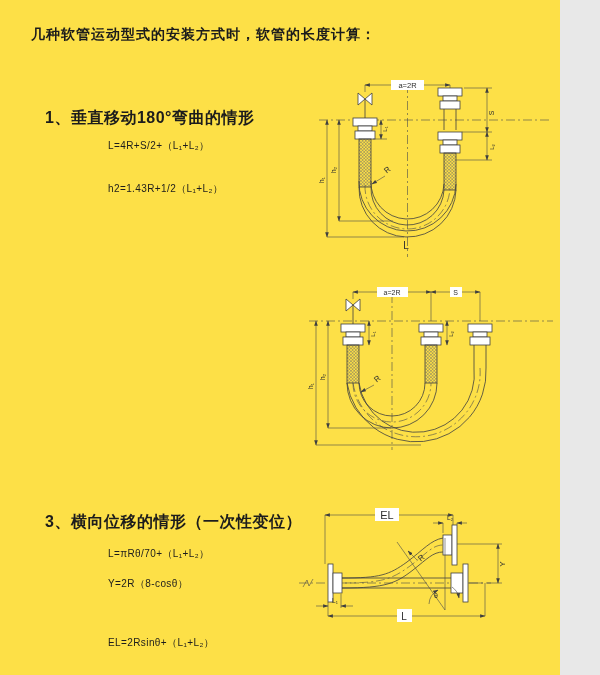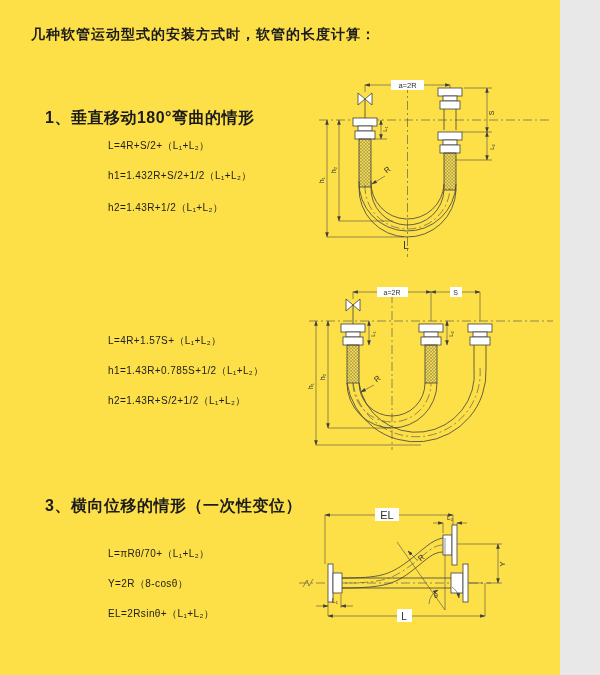--- a/index.html
+++ b/index.html
@@ -18,31 +18,27 @@
 </style>
 </head>
 <body>
 
 <div class="page">
 
   <div class="title">几种软管运动型式的安装方式时，软管的长度计算：</div>
 
   <div class="heading" style="top:108px">1、垂直移动180°弯曲的情形</div>
   <div class="formula" style="top:139px">L=4R+S/2+（L₁+L₂）</div>
-  <div class="formula" style="top:169px">h1=1.432R+S/2+1/2（L₁+L₂）</div>
-  <div class="formula" style="top:201px">h2=1.43R+1/2（L₁+L₂）</div>
-
-  <div class="formula" style="top:334px">L=4R+1.57S+（L₁+L₂）</div>
-  <div class="formula" style="top:364px">h1=1.43R+0.785S+1/2（L₁+L₂）</div>
-  <div class="formula" style="top:394px">h2=1.43R+S/2+1/2（L₁+L₂）</div>
-
-  <div class="heading" style="top:496px">3、横向位移的情形（一次性变位）</div>
+  <div class="formula" style="top:182px">h2=1.43R+1/2（L₁+L₂）</div>
+
+
+  <div class="heading" style="top:512px">3、横向位移的情形（一次性变位）</div>
   <div class="formula" style="top:547px">L=πRθ/70+（L₁+L₂）</div>
   <div class="formula" style="top:577px">Y=2R（8-cosθ）</div>
-  <div class="formula" style="top:607px">EL=2Rsinθ+（L₁+L₂）</div>
+  <div class="formula" style="top:636px">EL=2Rsinθ+（L₁+L₂）</div>
 
   <svg style="left:313px;top:72px" width="285" height="190" viewBox="0 0 285 190">
     <defs>
       <marker id="ar1" viewBox="0 0 10 10" refX="9" refY="5" markerWidth="9" markerHeight="9" orient="auto-start-reverse">
         <path d="M0,1.6 L10,5 L0,8.4 z" fill="#3f3f3f"></path>
       </marker>
       <pattern id="braid1" width="3.2" height="3.2" patternUnits="userSpaceOnUse">
         <path d="M0,3.2 L3.2,0 M0,0 L3.2,3.2" stroke="#6a6a6a" stroke-width="0.45"></path>
       </pattern>
     </defs>

